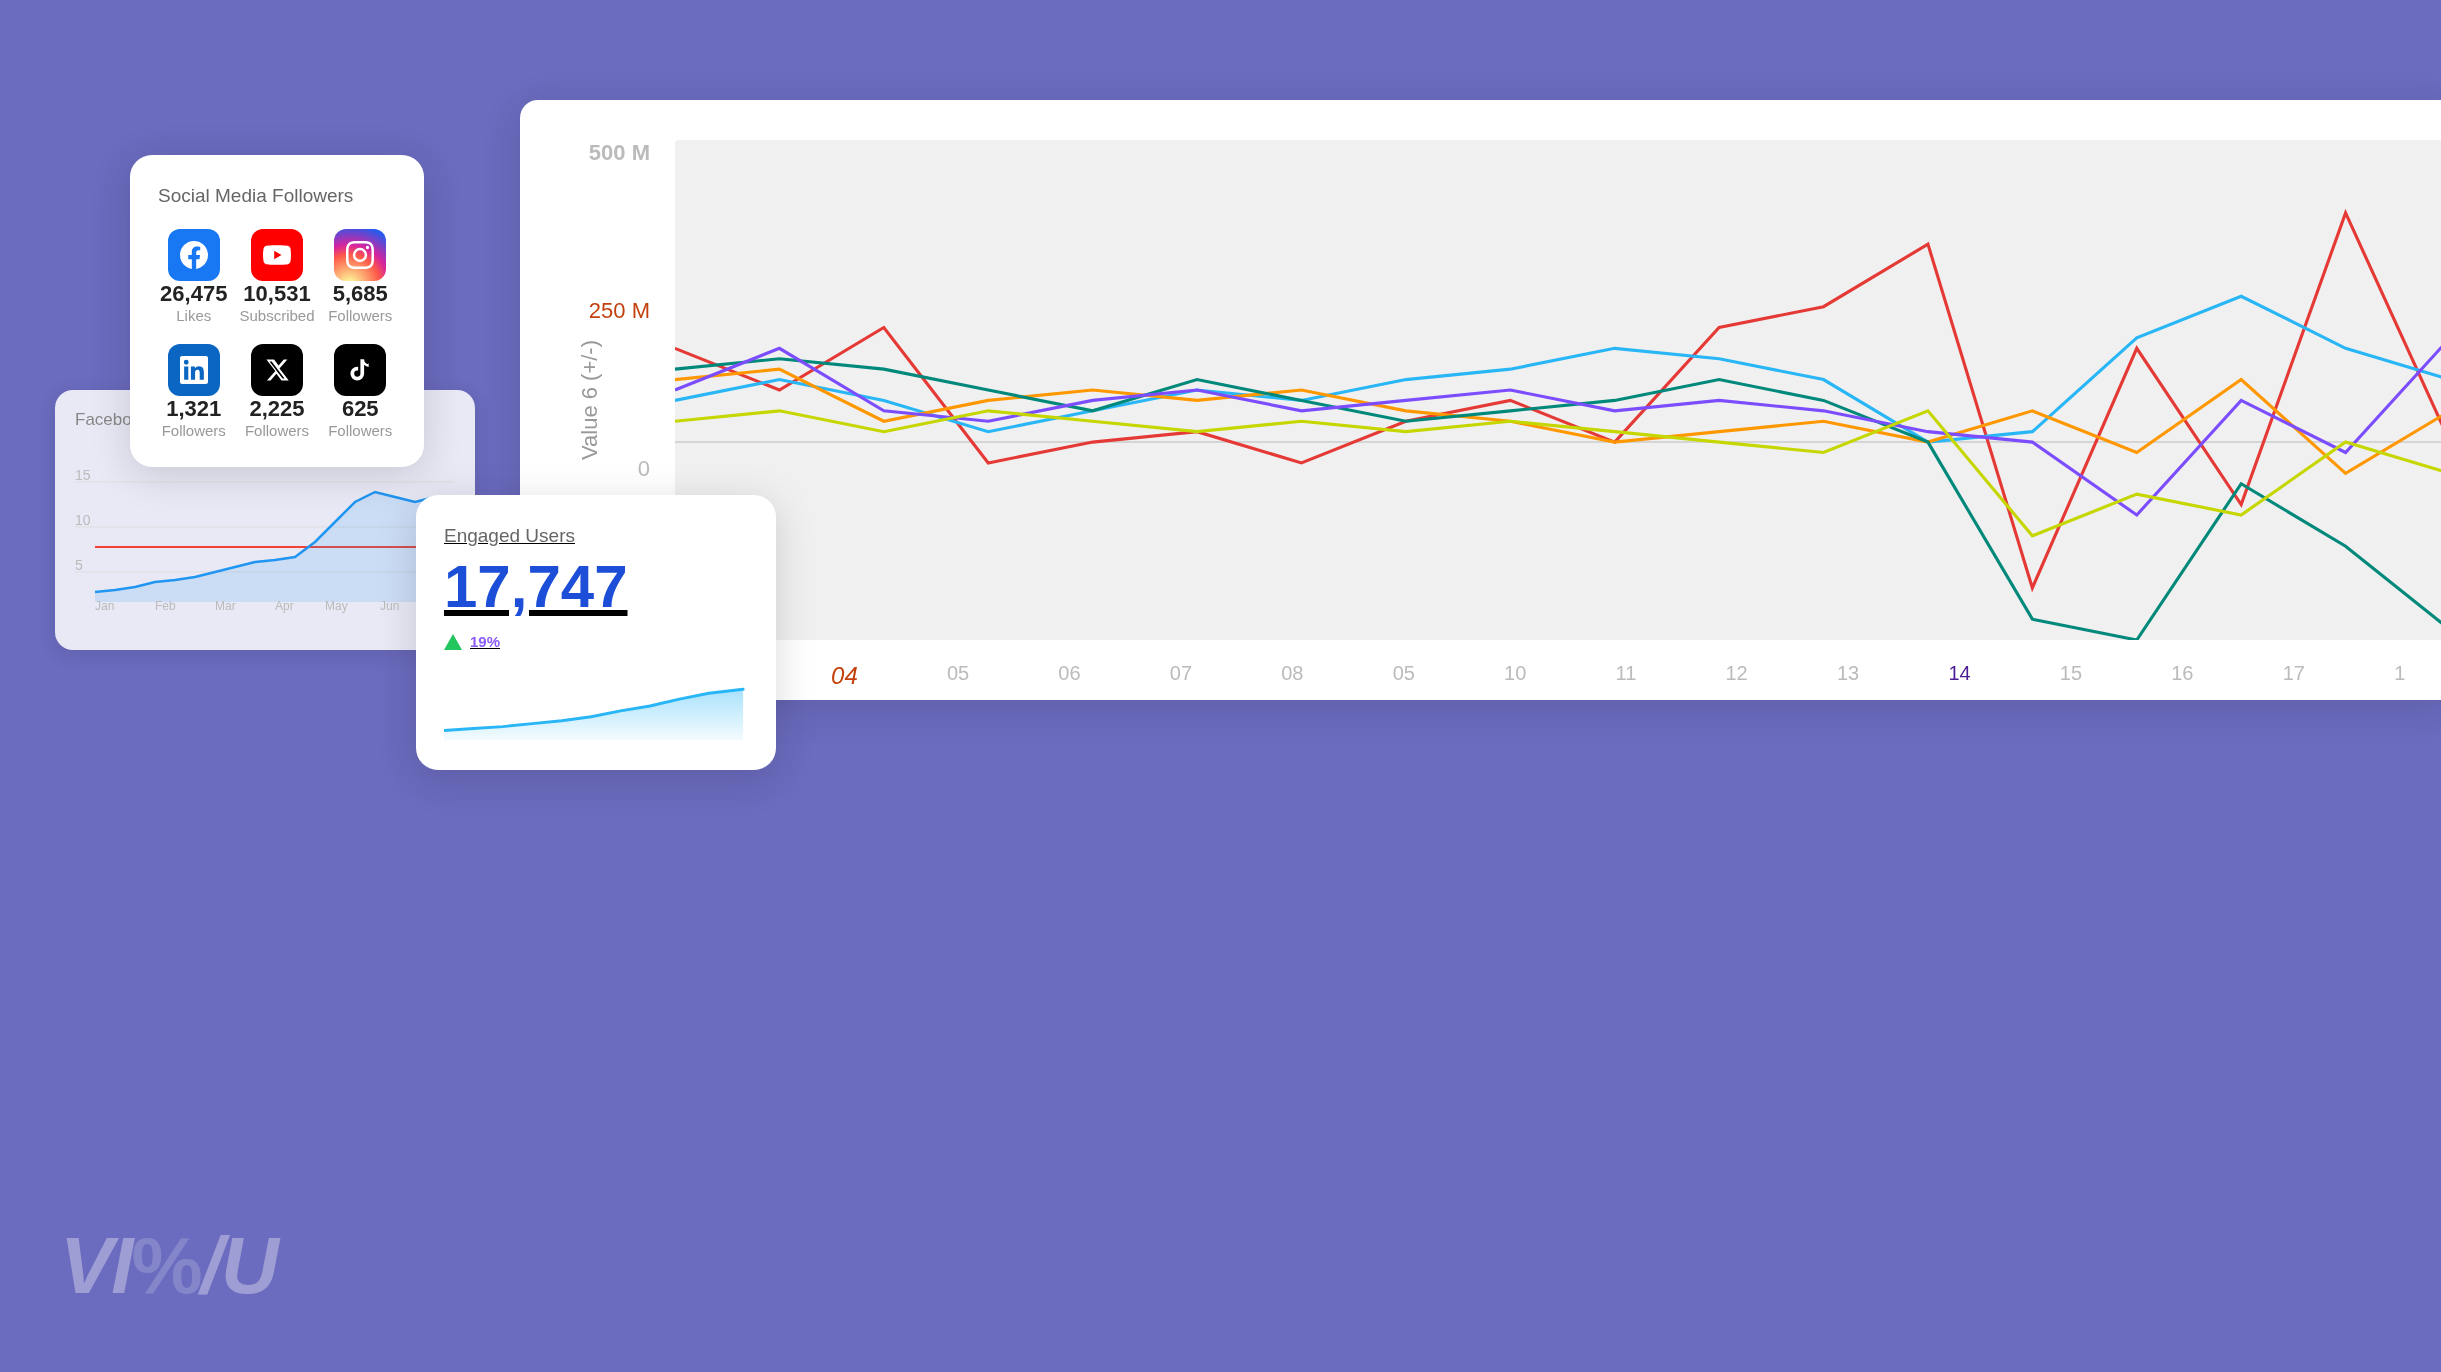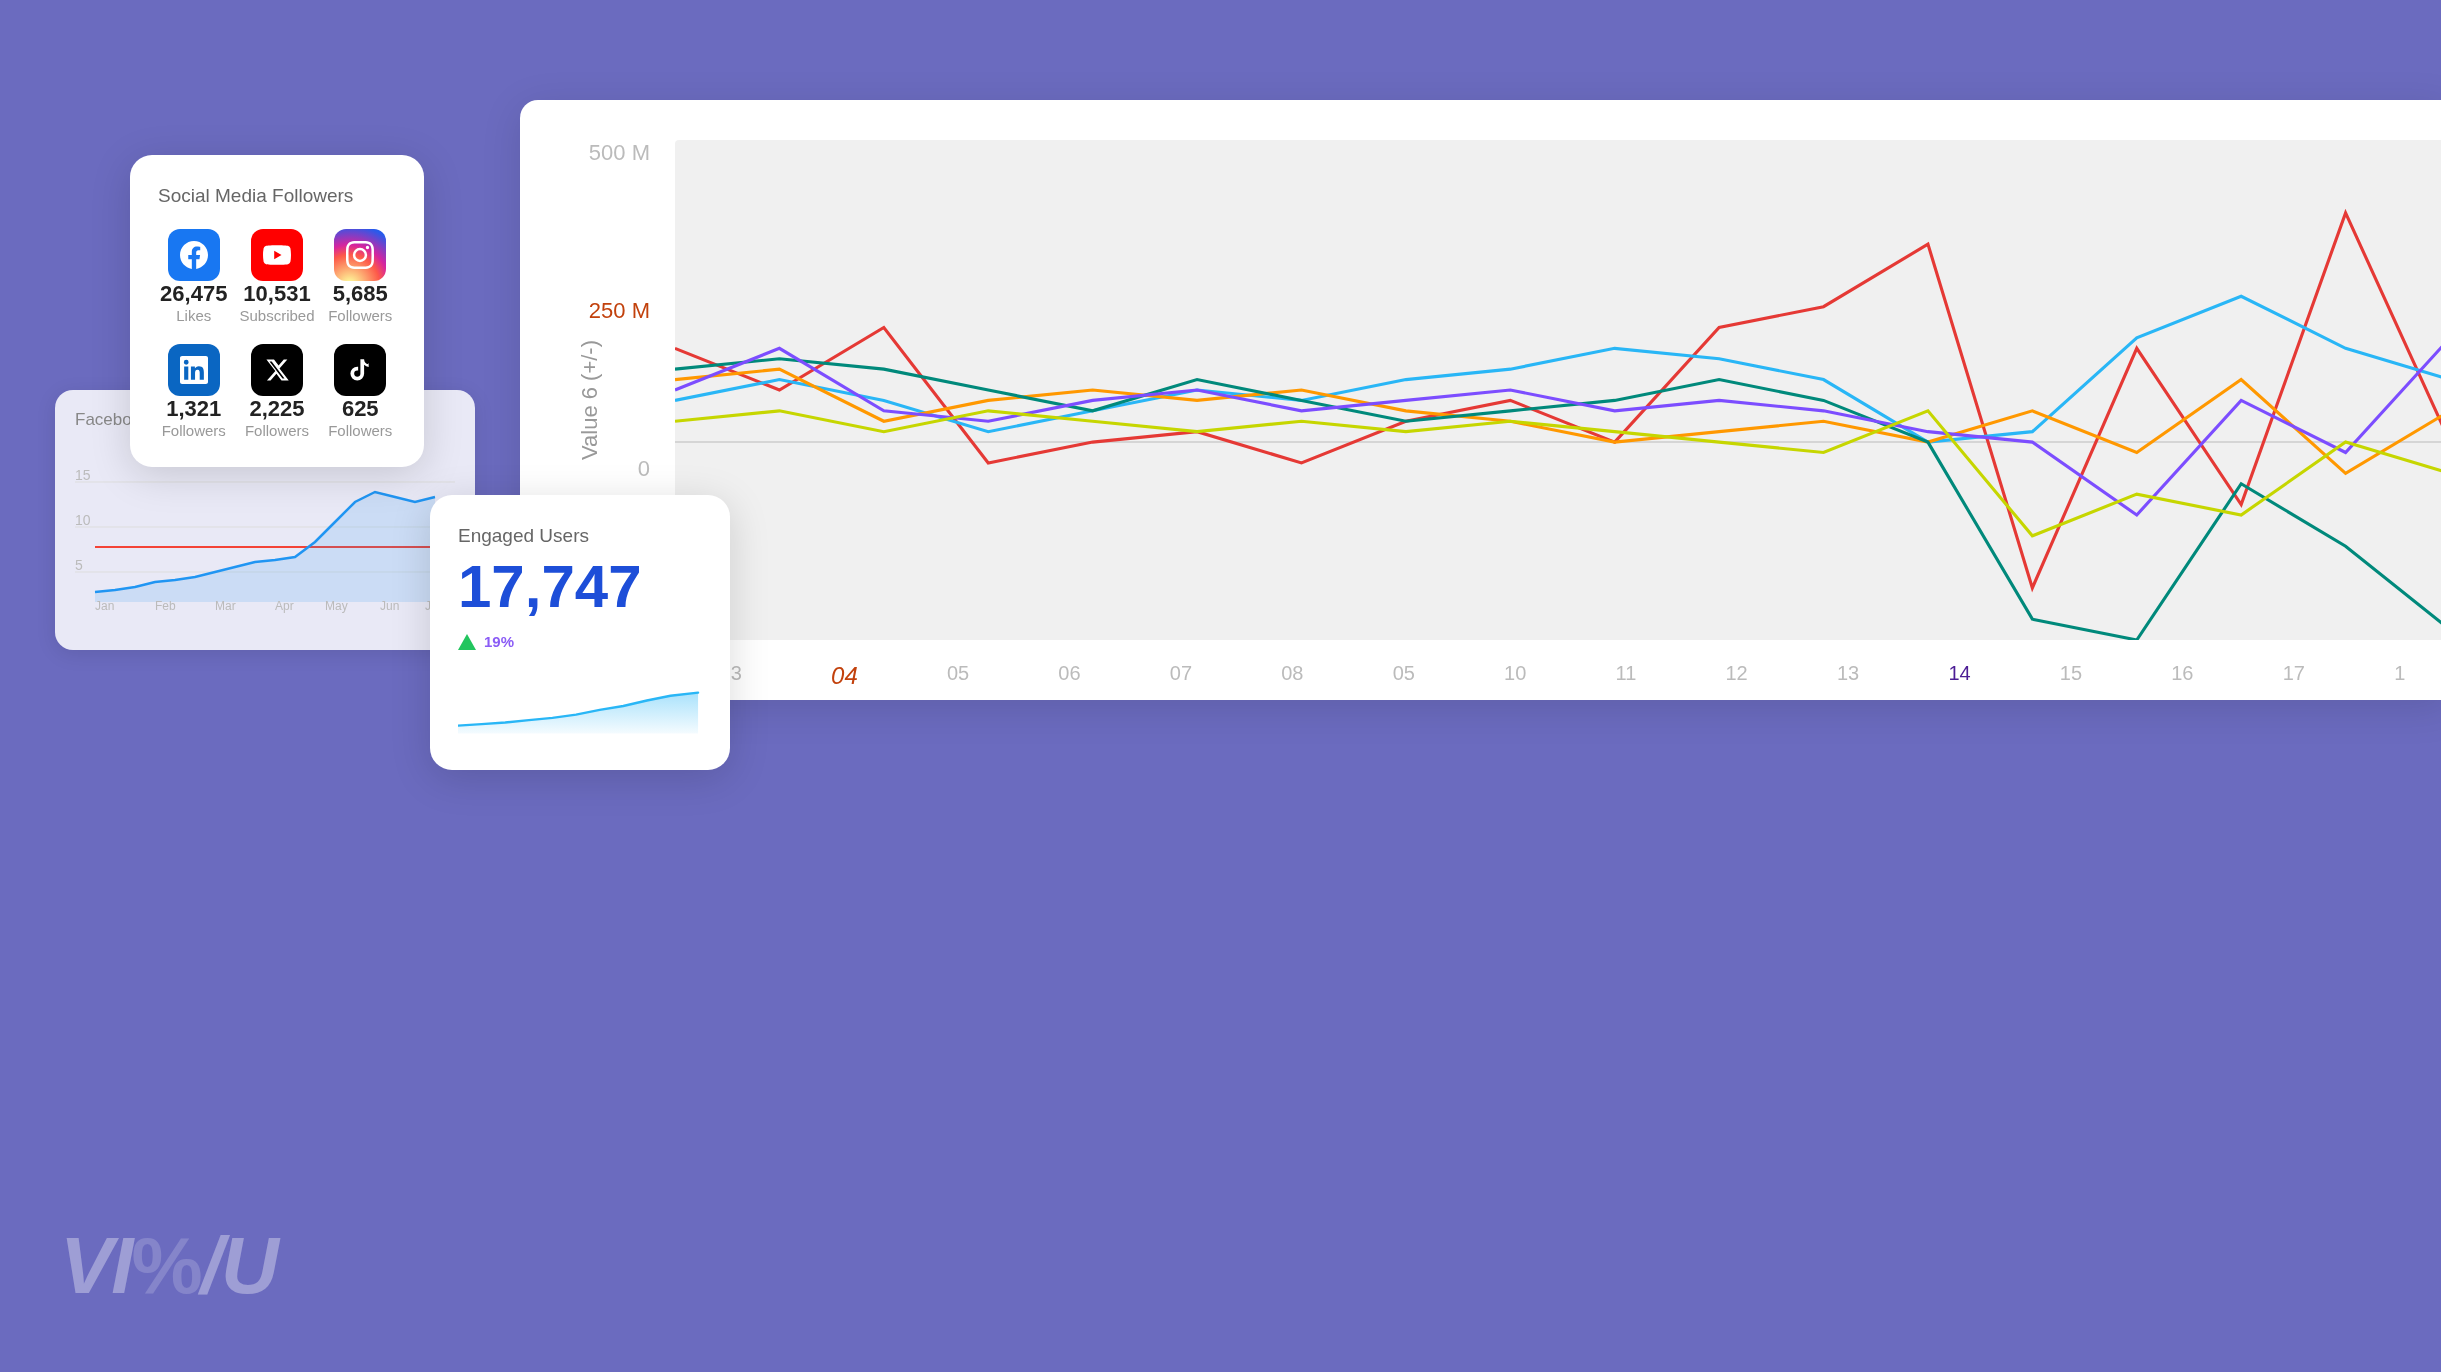--- a/index.html
+++ b/index.html
@@ -137,26 +137,27 @@
 
     .fb-chart-area {
       width: 100%;
       height: 180px;
     }
 
     
     .engaged-card {
       position: absolute;
       top: 495px;
-      left: 430px;
-      width: 300px;
+      left: 416px;
+      width: 360px;
       background: #fff;
       border-radius: 22px;
       padding: 30px 28px 20px;
       box-shadow: 0 8px 40px rgba(0,0,0,0.15);
+      text-decoration: underline;
     }
 
     .engaged-title {
       font-size: 19px;
       color: #666;
       margin-bottom: 10px;
     }
 
     .engaged-count {
       font-size: 60px;
@@ -207,21 +208,21 @@
 </head>
 <body>
 
 <div class="bg"></div>
 
 <div class="large-chart-panel">
   <div class="large-chart-inner">
     <div class="chart-y-label">Value 6 (+/-)</div>
 
     <div style="position:absolute; left:20px; top:40px; bottom:60px; width:120px; display:flex; flex-direction:column; justify-content:space-between; align-items:flex-end; padding-right:10px;">
-      <span style="font-size:22px;color:#bbb;">500 M</span>
+      <span style="font-size:22px;color:#bbb;font-weight:bold;">500 M</span>
       <span style="font-size:22px;color:#c2410c;">250 M</span>
       <span style="font-size:22px;color:#bbb;">0</span>
       <span style="font-size:22px;color:#bbb;">-250 M</span>
     </div>
 
     <div style="position:absolute; left:155px; right:0; top:40px; bottom:60px; background:#f0f0f0; border-radius:4px;">
       <svg class="multi-line-svg" viewBox="0 0 1700 480" preserveAspectRatio="none">
 
         <line x1="0" y1="290" x2="1700" y2="290" stroke="#ccc" stroke-width="1.5"></line>
 

